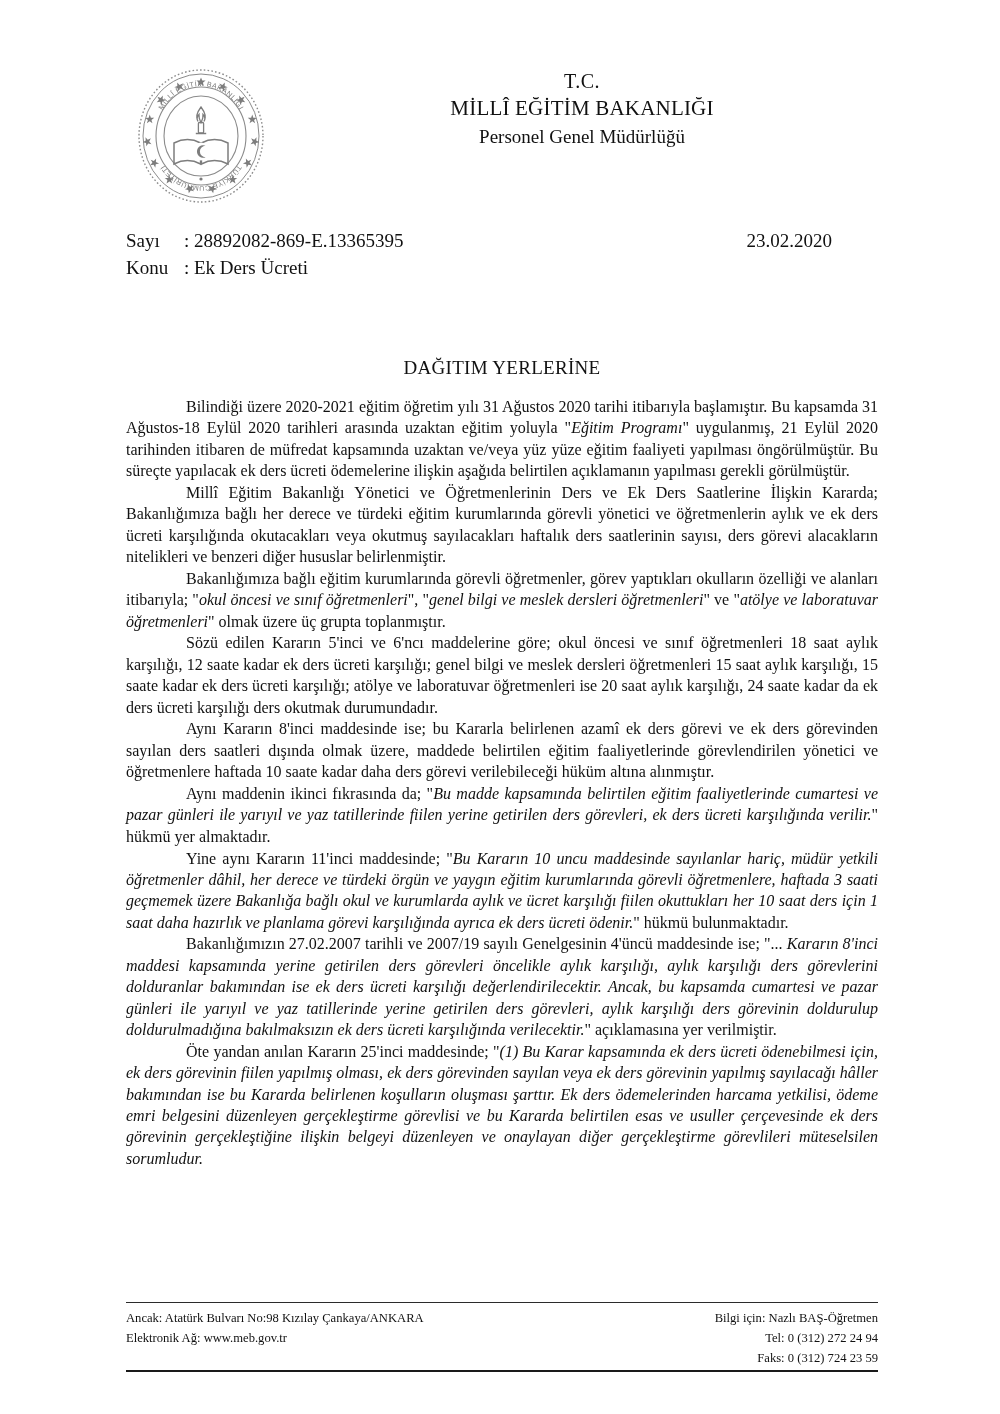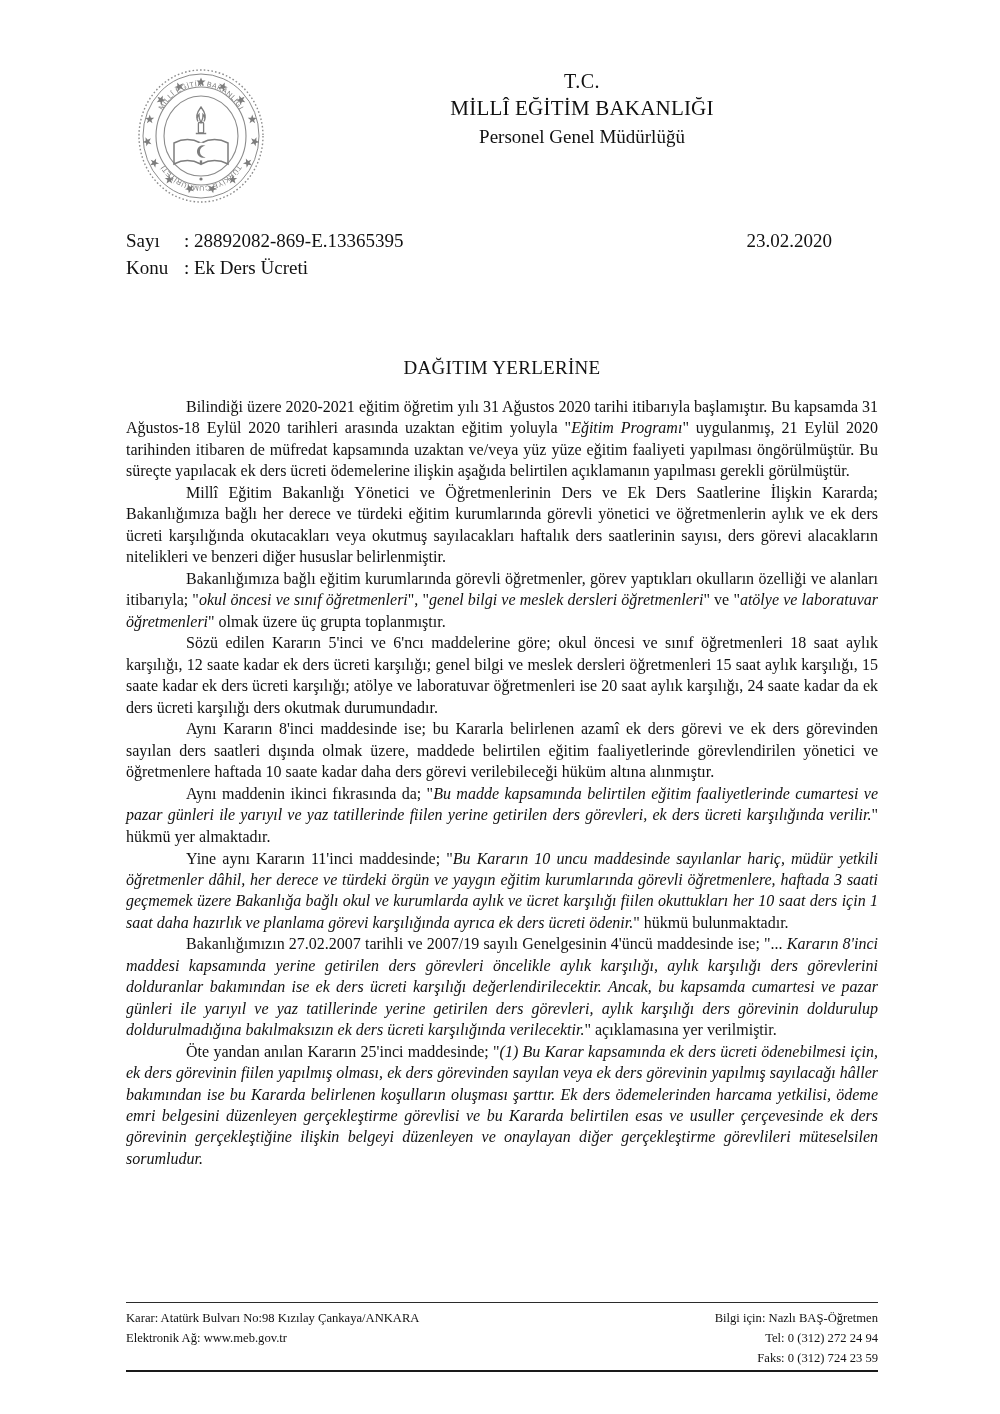--- a/index.html
+++ b/index.html
@@ -294,21 +294,21 @@
       <p><span>Aynı maddenin ikinci fıkrasında da; "</span><i>Bu madde kapsamında belirtilen eğitim faaliyetlerinde cumartesi ve pazar günleri ile yarıyıl ve yaz tatillerinde fiilen yerine getirilen ders görevleri, ek ders ücreti karşılığında verilir.</i><span>" hükmü yer almaktadır.</span></p>
       <p><span>Yine aynı Kararın 11'inci maddesinde; "</span><i>Bu Kararın 10 uncu maddesinde sayılanlar hariç, müdür yetkili öğretmenler dâhil, her derece ve türdeki örgün ve yaygın eğitim kurumlarında görevli öğretmenlere, haftada 3 saati geçmemek üzere Bakanlığa bağlı okul ve kurumlarda aylık ve ücret karşılığı fiilen okuttukları her 10 saat ders için 1 saat daha hazırlık ve planlama görevi karşılığında ayrıca ek ders ücreti ödenir.</i><span>" hükmü bulunmaktadır.</span></p>
       <p><span>Bakanlığımızın 27.02.2007 tarihli ve 2007/19 sayılı Genelgesinin 4'üncü maddesinde ise; "... </span><i>Kararın 8'inci maddesi kapsamında yerine getirilen ders görevleri öncelikle aylık karşılığı, aylık karşılığı ders görevlerini dolduranlar bakımından ise ek ders ücreti karşılığı değerlendirilecektir. Ancak, bu kapsamda cumartesi ve pazar günleri ile yarıyıl ve yaz tatillerinde yerine getirilen ders görevleri, aylık karşılığı ders görevinin doldurulup doldurulmadığına bakılmaksızın ek ders ücreti karşılığında verilecektir.</i><span>" açıklamasına yer verilmiştir.</span></p>
       <p><span>Öte yandan anılan Kararın 25'inci maddesinde; "</span><i>(1) Bu Karar kapsamında ek ders ücreti ödenebilmesi için, ek ders görevinin fiilen yapılmış olması, ek ders görevinden sayılan veya ek ders görevinin yapılmış sayılacağı hâller bakımından ise bu Kararda belirlenen koşulların oluşması şarttır. Ek ders ödemelerinden harcama yetkilisi, ödeme emri belgesini düzenleyen gerçekleştirme görevlisi ve bu Kararda belirtilen esas ve usuller çerçevesinde ek ders görevinin gerçekleştiğine ilişkin belgeyi düzenleyen ve onaylayan diğer gerçekleştirme görevlileri müteselsilen sorumludur.</i></p>
     </div>
 
   <div class="footer-rule"></div>
   <div class="footer">
     <div class="footer-cols">
       <div class="footer-left" id="footer-left">
-          <div>Karar: Atatürk Bulvarı No:98 Kızılay Çankaya/ANKARA</div>
+          <div>Ancak: Atatürk Bulvarı No:98 Kızılay Çankaya/ANKARA</div>
           <div>Elektronik Ağ: www.meb.gov.tr</div>
         </div>
       <div class="footer-right" id="footer-right">
           <div>Bilgi için: Nazlı BAŞ-Öğretmen</div>
           <div>Tel: 0 (312) 272 24 94</div>
           <div>Faks: 0 (312) 724 23 59</div>
         </div>
     </div>
   </div>
 

